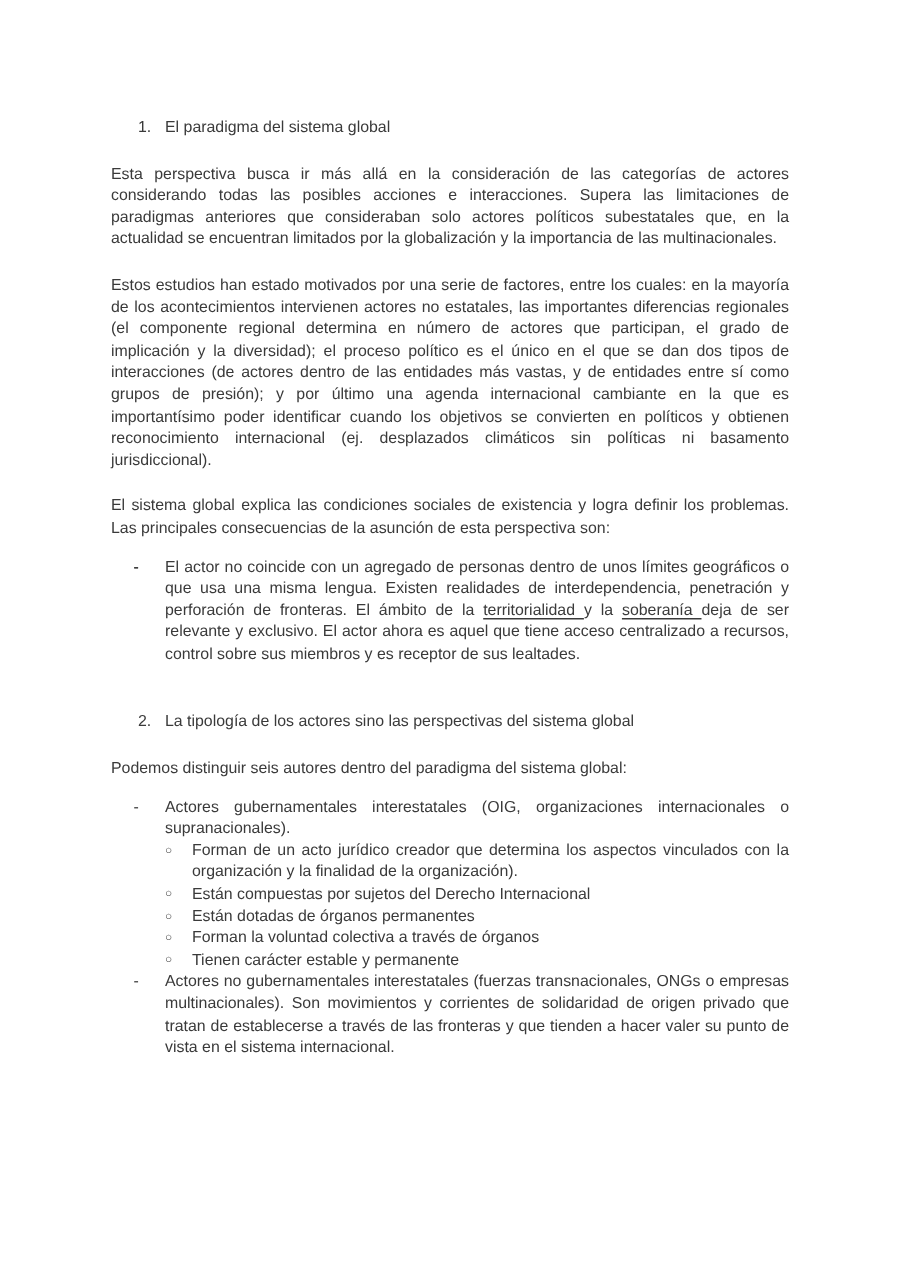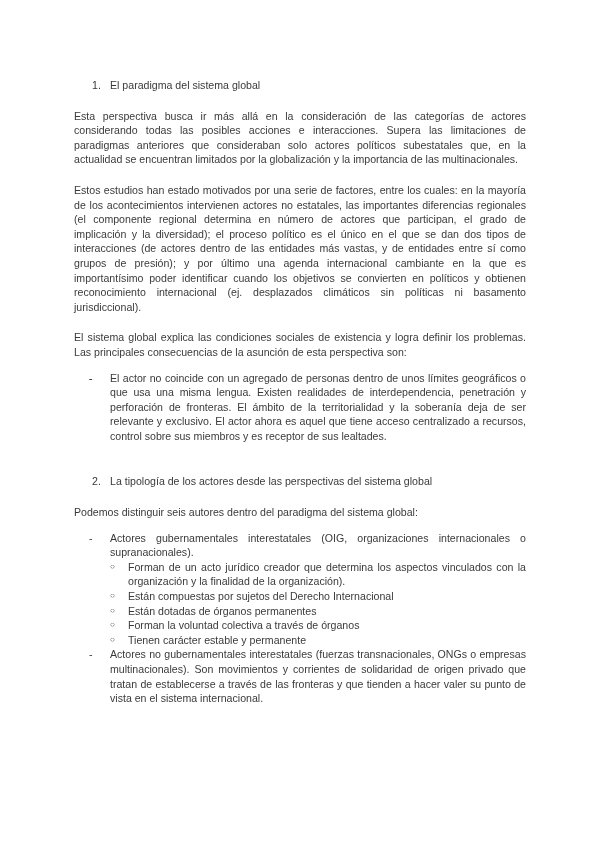--- a/index.html
+++ b/index.html
@@ -65,20 +65,21 @@
       position: relative;
       padding-left: 18px;
     }
     ul.circ > li > .marker {
       position: absolute;
       left: 0;
       top: 0;
       font-size: 8px;
     }
     .u {
+      text-decoration: underline;
       text-underline-offset: 2px;
     }
     .gap-lg { height: 20px; }
   </style>
 </head>
 <body>
 
 <div class="page">
 
   <div class="heading">
@@ -97,21 +98,21 @@
     <li>
       <span class="marker">-</span>
       <span>El actor no coincide con un agregado de personas dentro de unos límites geográficos o que usa una misma lengua. Existen realidades de interdependencia, penetración y perforación de fronteras. El ámbito de la </span><span class="u">territorialidad </span><span>y la </span><span class="u">soberanía </span><span>deja de ser relevante y exclusivo. El actor ahora es aquel que tiene acceso centralizado a recursos, control sobre sus miembros y es receptor de sus lealtades.</span>
     </li>
   </ul>
 
   <div class="gap-lg"></div>
 
   <div class="heading">
     <span class="num">2.</span>
-    <span class="title">La tipología de los actores desde las perspectivas del sistema global</span>
+    <span class="title">La tipología de los actores sino las perspectivas del sistema global</span>
   </div>
 
   <p>Podemos distinguir seis autores dentro del paradigma del sistema global:</p>
 
   <ul class="dash">
     <li>
       <span class="marker">-</span>
       <span>Actores gubernamentales interestatales (OIG, organizaciones internacionales o supranacionales).</span>
       <ul class="circ">
         <li>

